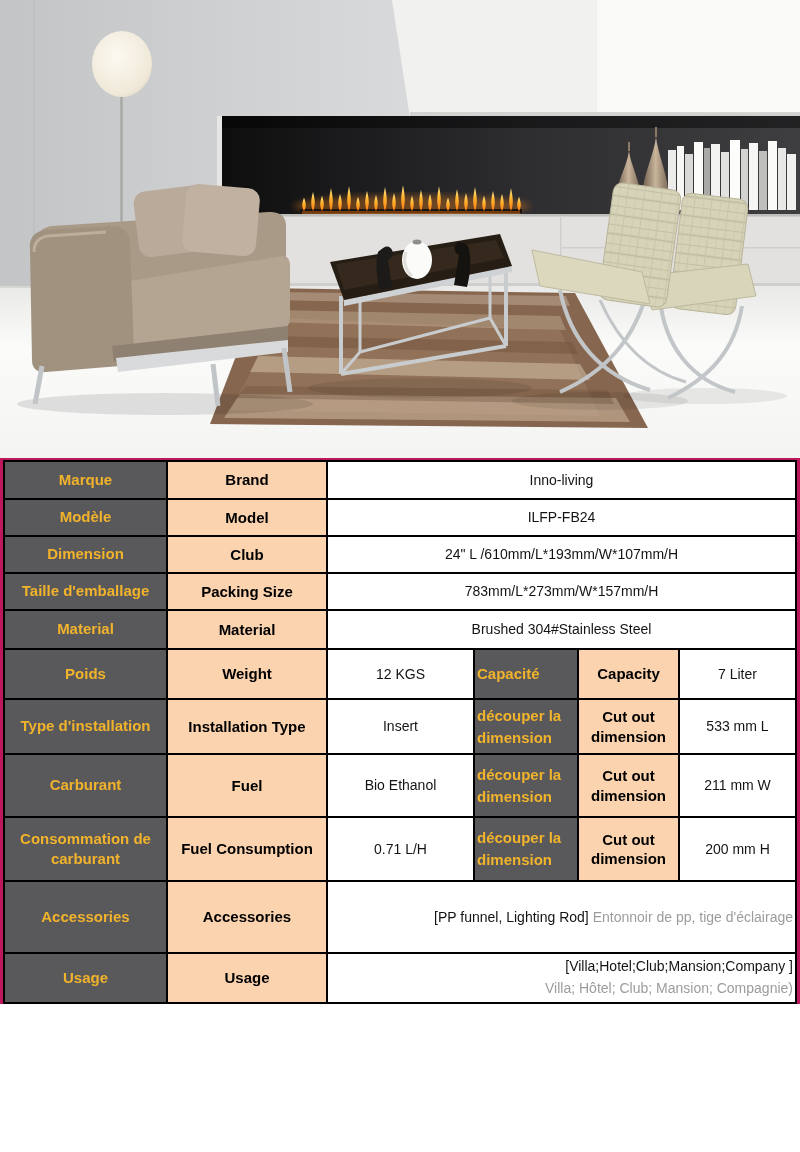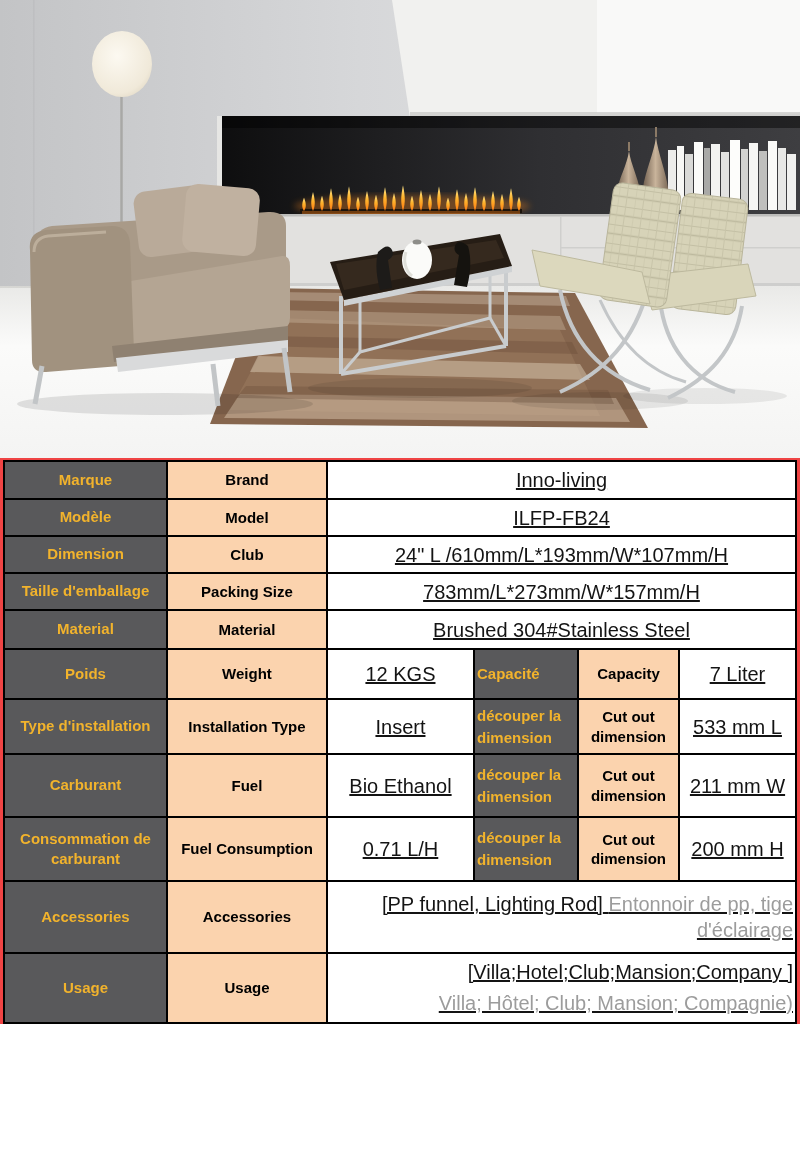--- a/index.html
+++ b/index.html
@@ -1,31 +1,31 @@
 <!DOCTYPE html>
 <html><head>
 <meta charset="utf-8">
 <style>
   html,body{margin:0;padding:0;background:#ffffff;}
   body{width:800px;font-family:"Liberation Sans","DejaVu Sans",sans-serif;}
-  .sheet{width:800px;background:#ef4444;}
+  .sheet{width:800px;background:#be185d;}
   .photo-wrap{width:800px;height:458px;overflow:hidden;background:#d6d7d8;}
   .photo-wrap svg{display:block;}
   table.spec{border-collapse:collapse;width:792px;margin:2px auto 0 auto;table-layout:fixed;}
   table.spec td{border:2px solid #000;vertical-align:middle;padding:1px 2px;overflow:hidden;}
   td.fr{background:#59595b;color:#F2B32C;font-weight:bold;font-size:15px;text-align:center;line-height:1.35;}
   td.fr2{text-align:left;padding:0 1px 0 3px;line-height:1.45;}
   td.en{background:#FBD3AE;color:#000;font-weight:bold;font-size:15px;text-align:center;line-height:1.3;}
-  td.val{background:#fff;color:#141414;font-size:20px;text-align:center;line-height:1.3;text-decoration:underline;}
+  td.val{background:#fff;color:#141414;font-size:14px;text-align:center;line-height:1.3;}
   td.val-left{text-align:right;padding-left:7px;}
   .sub{color:#9c9c9c;}
   .block{display:block;line-height:1.55;}
   tr.r1{height:38px} tr.r2{height:37px} tr.r3{height:37px} tr.r4{height:37px}
   tr.r5{height:39px} tr.r6{height:50px} tr.r7{height:100px} tr.r8{height:55px}
-  tr.r9{height:63px} tr.r10{height:64px} tr.r11{height:72px} tr.r12{height:70px}
+  tr.r9{height:63px} tr.r10{height:64px} tr.r11{height:72px} tr.r12{height:50px}
 </style>
 </head>
 <body>
 
 <div class="sheet">
 
   <div class="photo-wrap">
   <svg width="800" height="458" viewBox="0 0 800 458" xmlns="http://www.w3.org/2000/svg">
     <defs>
       <linearGradient id="wallG" x1="0" y1="0" x2="1" y2="0">

